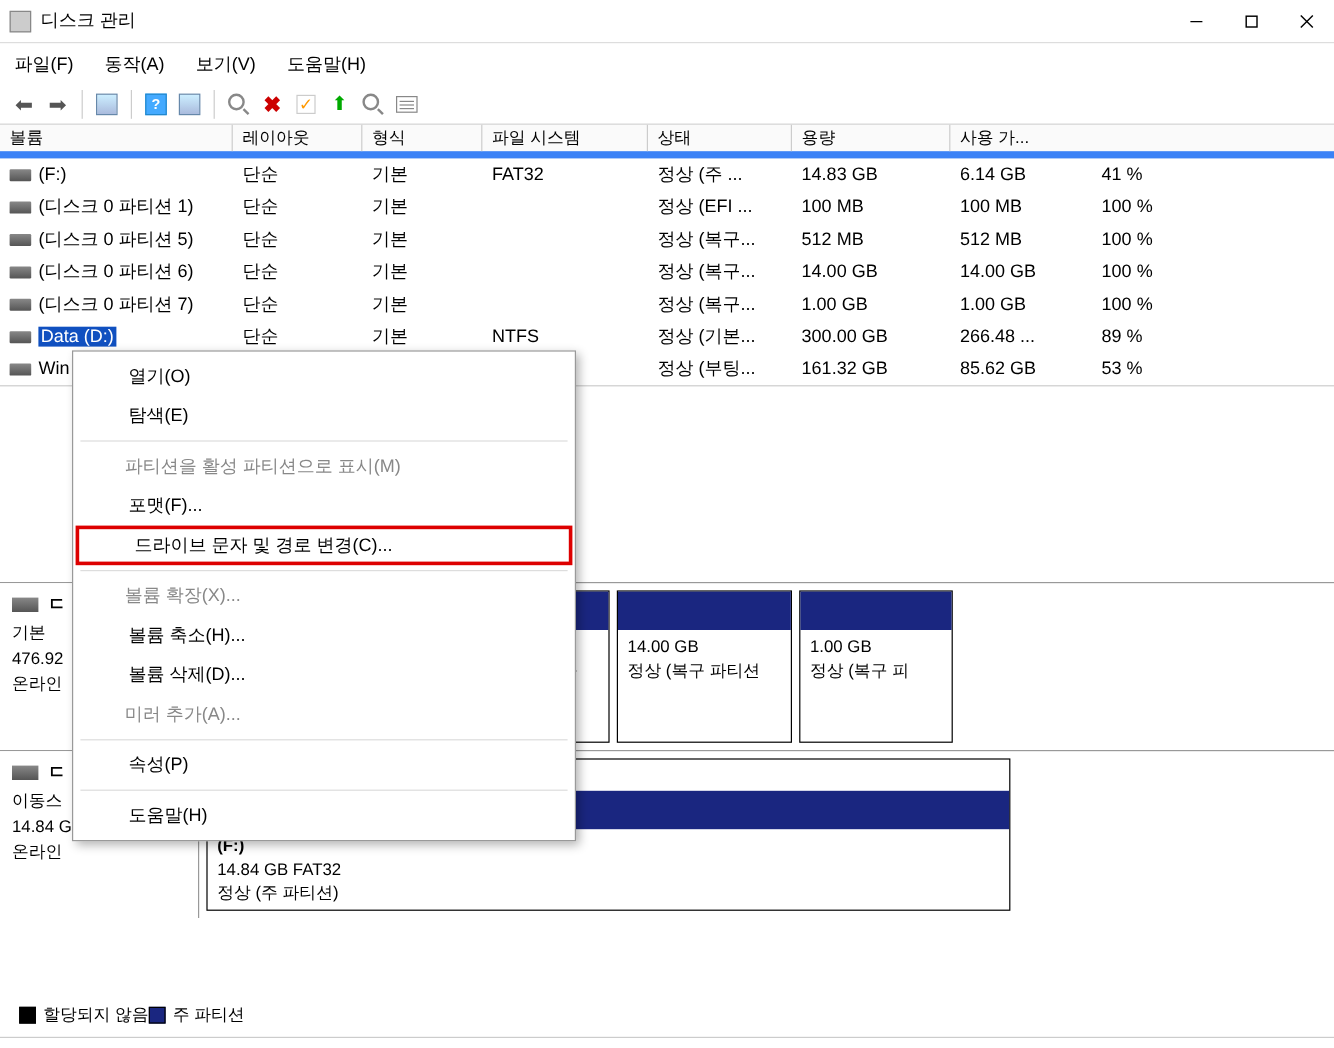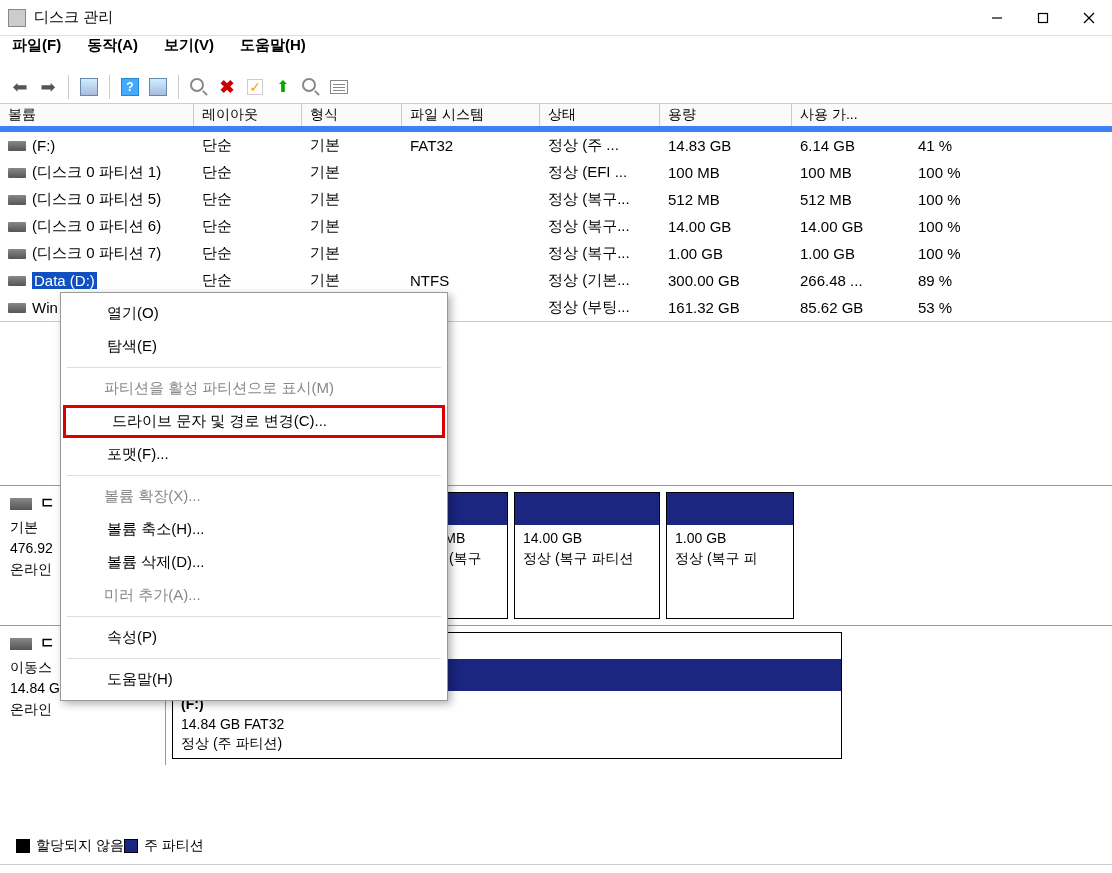--- a/index.html
+++ b/index.html
@@ -6,21 +6,21 @@
     body { background: #fff; width: 1112px; height: 873px; overflow: hidden; font-size: 15px; }
     
     .title-bar { height: 36px; display: flex; align-items: center; justify-content: space-between; padding: 0 0 0 8px; border-bottom: 1px solid #ddd; }
     .title-left { display: flex; align-items: center; gap: 8px; }
     .title-icon { width: 18px; height: 18px; background: #ccc; border: 1px solid #888; }
     .title-text { font-size: 15px; }
     .title-controls { display: flex; }
     .title-btn { width: 46px; height: 34px; display: flex; align-items: center; justify-content: center; font-size: 18px; }
     .title-btn svg { width: 12px; height: 12px; }
     
-    .menu-bar { height: 34px; display: flex; gap: 26px; padding: 0 12px; font-weight: bold; }
+    .menu-bar { height: 34px; display: flex; align-items: center; gap: 26px; padding: 0 12px; }
     .menu-item { font-size: 15px; cursor: default; }
     
     .toolbar { height: 34px; display: flex; align-items: center; gap: 4px; padding: 0 8px; border-bottom: 1px solid #ccc; }
     .tool-divider { width: 1px; height: 24px; background: #ccc; margin: 0 4px; }
     .tool-btn { width: 24px; height: 24px; display: flex; align-items: center; justify-content: center; }
     .arrow-left { font-size: 18px; color: #555; }
     .arrow-right { font-size: 18px; color: #555; }
     .tool-icon { width: 18px; height: 18px; border: 1px solid #888; }
     .tool-icon.blue { background: linear-gradient(#cef, #abd); border-color: #68a; }
     .tool-icon.help { background: #4af; border-color: #28c; display:flex; align-items:center; justify-content:center; color:#fff; font-weight:bold; font-size:12px; }
@@ -45,21 +45,21 @@
     .col-capacity { width: 132px; }
     .col-free { width: 118px; }
     .col-pct { flex: 1; }
     
     .table-body { }
     .tr { display: flex; height: 27px; align-items: center; }
     .td { padding: 0 8px; font-size: 15px; display:flex; align-items:center; gap:6px; overflow:hidden; white-space:nowrap; }
     .vol-icon { width: 18px; height: 10px; background: linear-gradient(#888,#555); border-radius:1px; flex-shrink:0; }
     .tr.selected .vol-name { background: #1050c0; color: #fff; padding: 0 2px; }
     
-    .context-menu { position: absolute; left: 60px; top: 292px; width: 388px; background: #fff; border: 1px solid #999; box-shadow: 3px 3px 8px rgba(0,0,0,0.3); z-index: 100; padding: 4px 0; }
+    .context-menu { position: absolute; left: 60px; top: 292px; width: 420px; background: #fff; border: 1px solid #999; box-shadow: 3px 3px 8px rgba(0,0,0,0.3); z-index: 100; padding: 4px 0; }
     .cm-item { height: 33px; display: flex; align-items: center; padding: 0 46px; font-size: 15px; cursor:default; }
     .cm-item.disabled { color: #888; padding-left: 43px; }
     .cm-item.highlighted { border: 3px solid #d00; margin: 0px 2px; }
     .cm-sep { height: 1px; background: #ddd; margin: 4px 6px; }
     
     .disk-panel { margin-top: 163px; height: 310px; overflow: hidden; }
     .disk-row { display: flex; border-top: 1px solid #999; height: 140px; }
     .disk-label { width: 166px; border-right: 1px solid #999; padding: 8px 10px; background:#fff; }
     .disk-badge { display:flex; align-items:center; gap:8px; font-weight:bold; margin-bottom:4px; }
     .disk-drive-icon { width: 22px; height: 12px; background: linear-gradient(#888,#555); }
@@ -255,22 +255,22 @@
     <div class="td col-pct">53 %</div>
       </div>
     </div>
 </div>
 
 <div class="context-menu" id="context-menu">
     <div class="cm-item">열기(O)</div>
     <div class="cm-item">탐색(E)</div>
     <div class="cm-sep"></div>
     <div class="cm-item disabled">파티션을 활성 파티션으로 표시(M)</div>
+    <div class="cm-item">포맷(F)...</div>
     <div class="cm-item highlighted">드라이브 문자 및 경로 변경(C)...</div>
-    <div class="cm-item">포맷(F)...</div>
     <div class="cm-sep"></div>
     <div class="cm-item disabled">볼륨 확장(X)...</div>
     <div class="cm-item">볼륨 축소(H)...</div>
     <div class="cm-item">볼륨 삭제(D)...</div>
     <div class="cm-item disabled">미러 추가(A)...</div>
     <div class="cm-sep"></div>
     <div class="cm-item">속성(P)</div>
     <div class="cm-sep"></div>
     <div class="cm-item">도움말(H)</div>
   </div>

